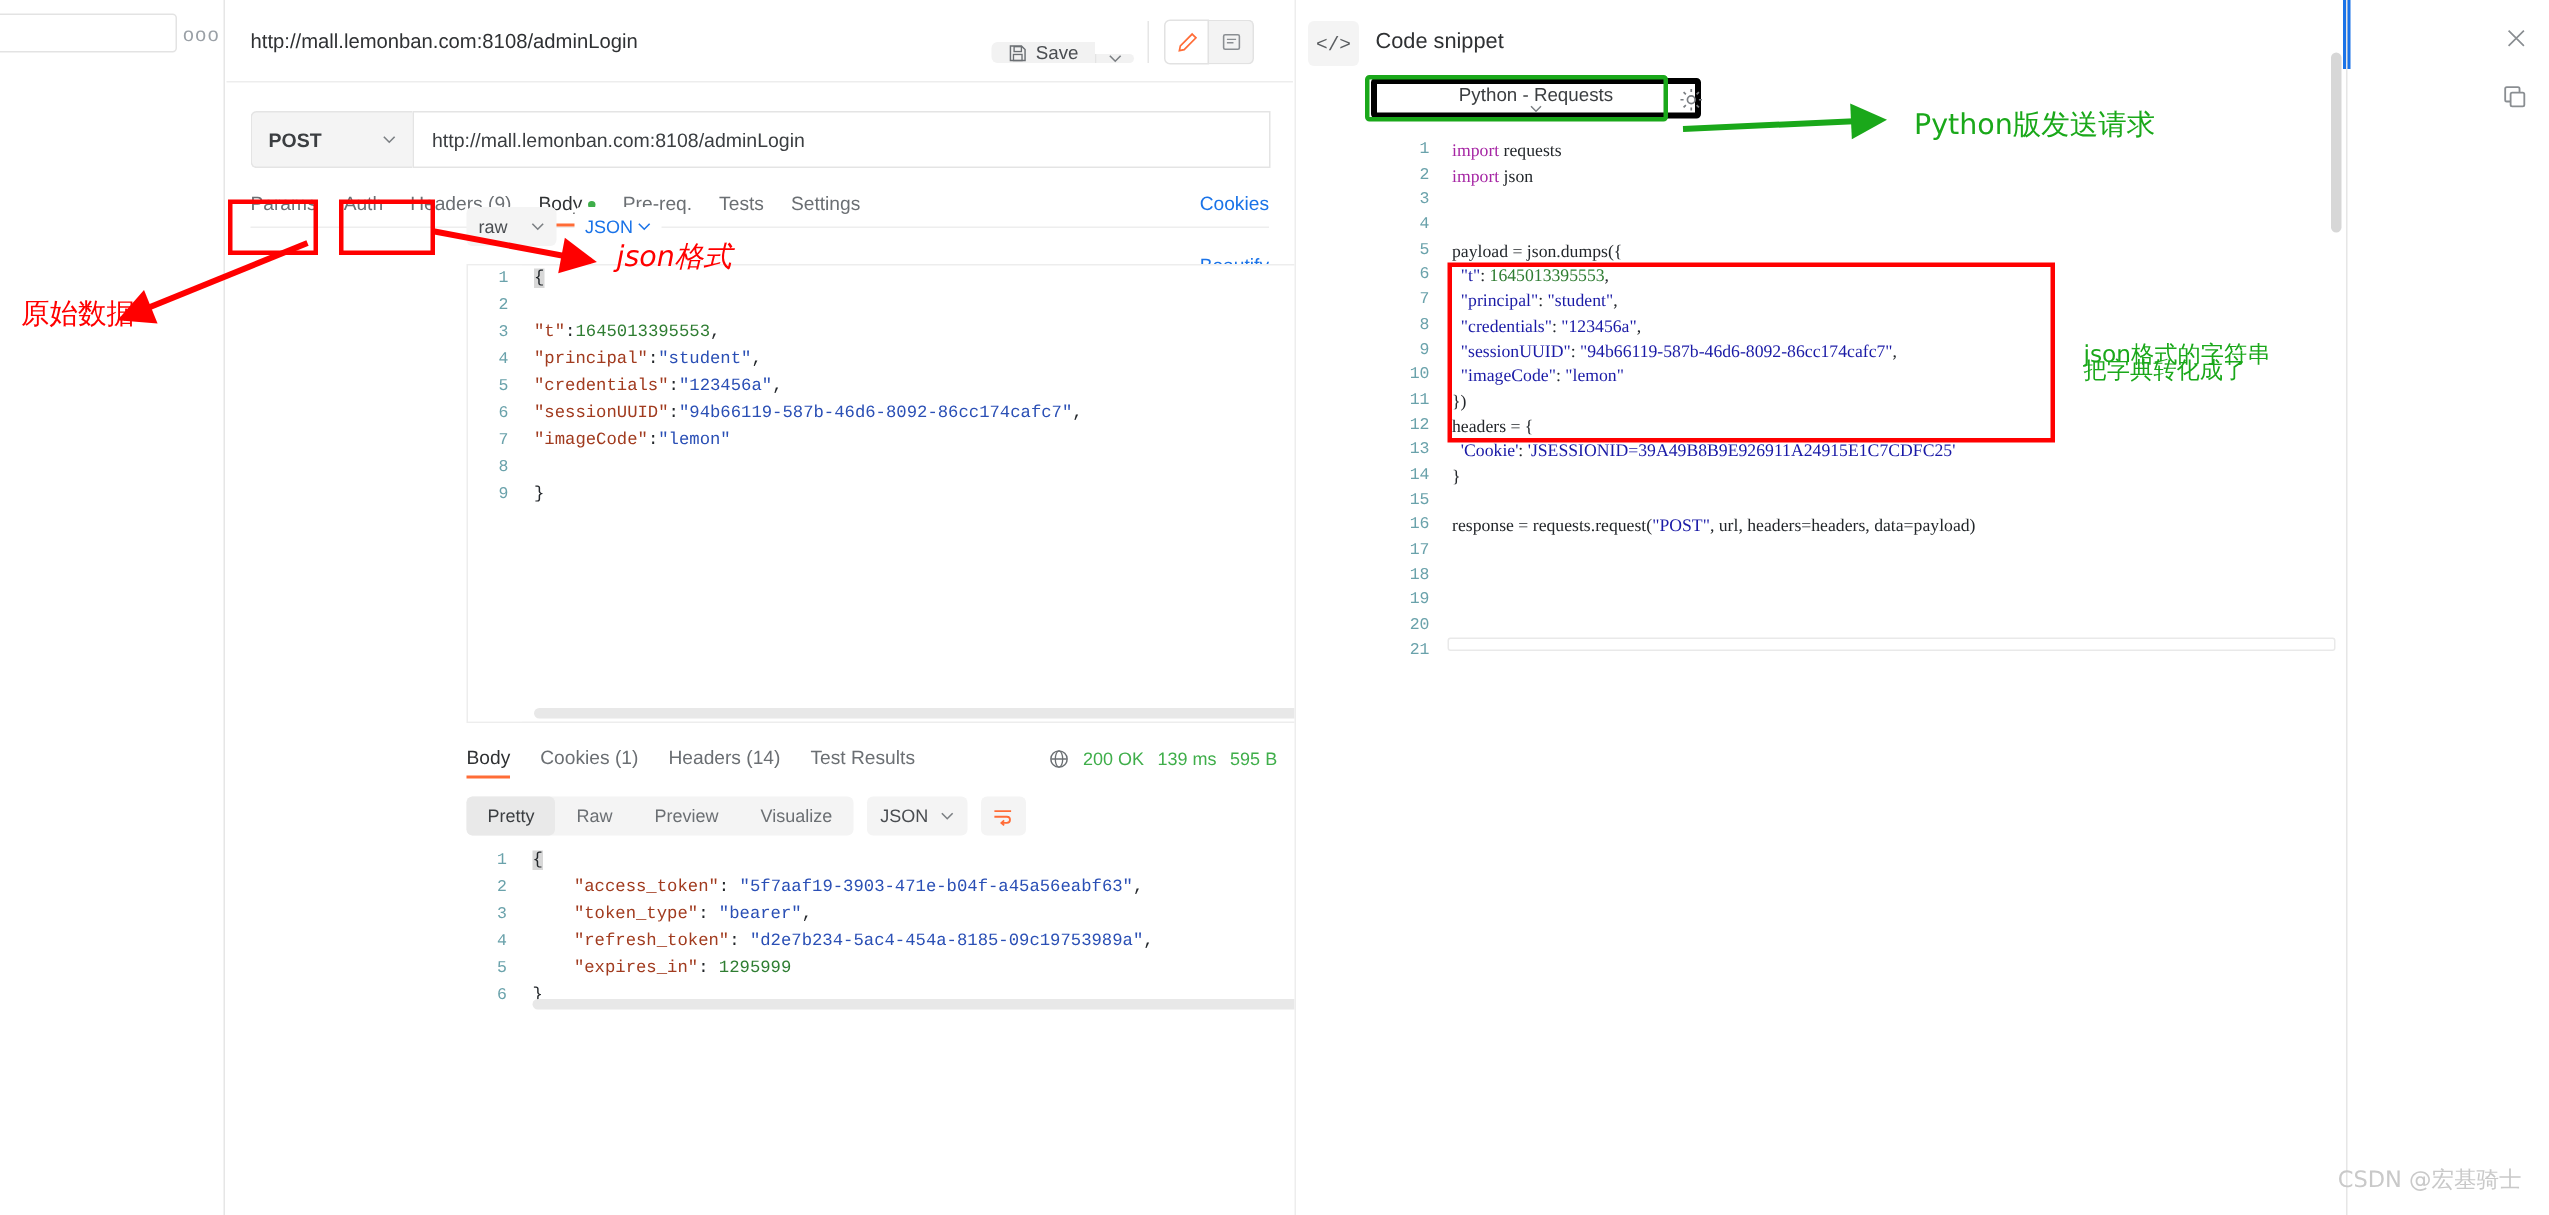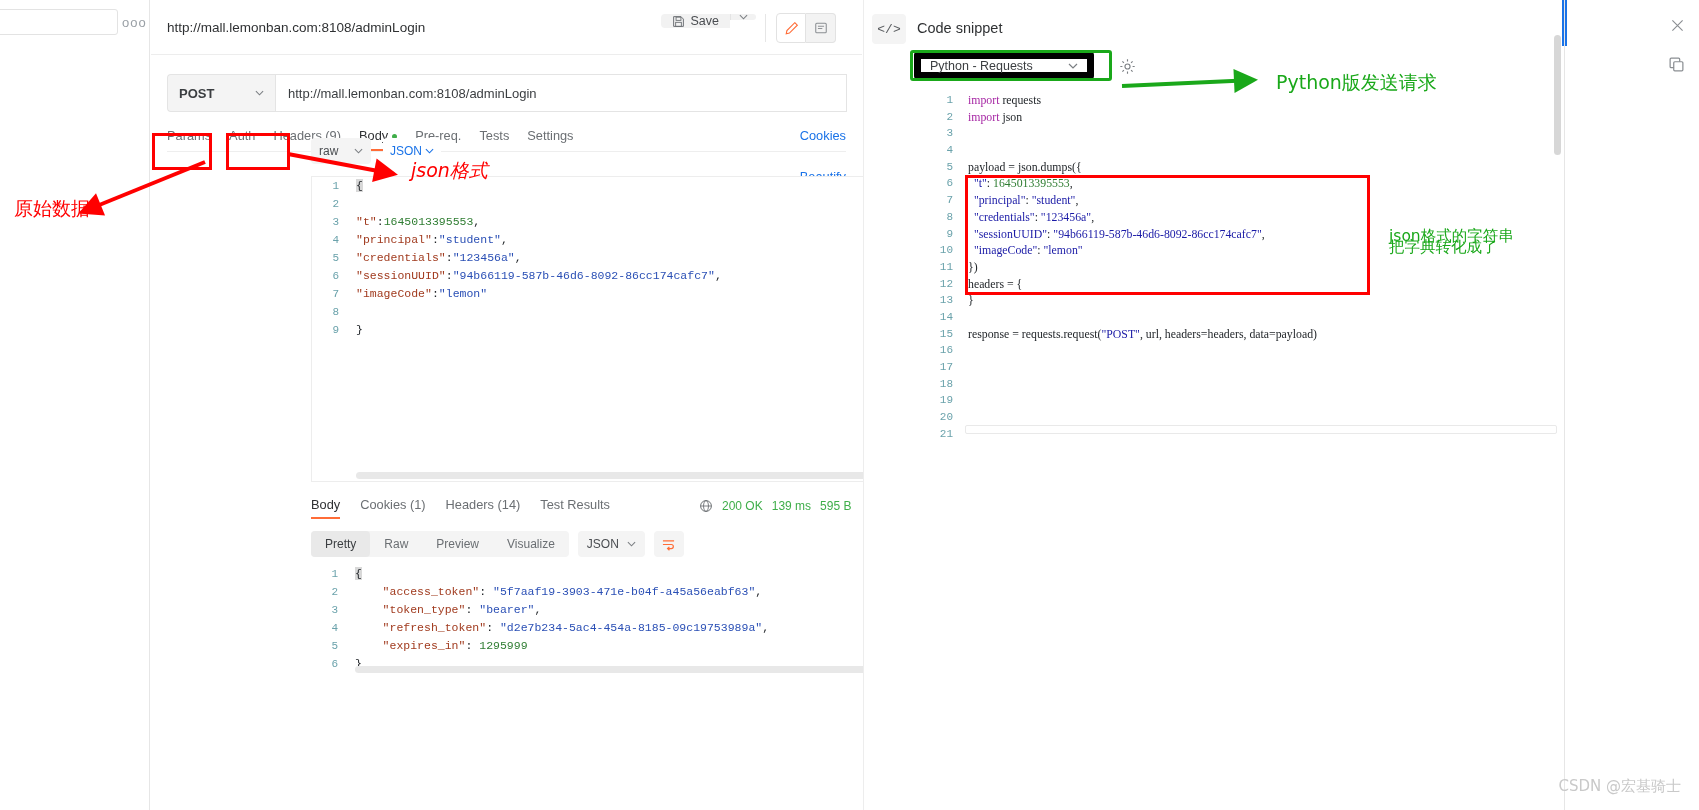--- a/index.html
+++ b/index.html
@@ -17,21 +17,21 @@
   
   .left-rail { position:absolute; left:0; top:0; width:150px; height:810px; background:#fff; border-right:1px solid #e6e6e6; }
   .rail-search { position:absolute; left:-4px; top:9px; width:122px; height:26px; border:1px solid #e3e3e3; border-radius:3px; background:#fff; }
   .rail-dots { position:absolute; left:122px; top:17px; width:24px; height:12px; color:#9aa0a6; font-size:13px; letter-spacing:1px; line-height:12px; }
 
   
   .center { position:absolute; left:151px; top:0; width:711px; height:810px; background:#fff; }
 
   .url-bar { position:absolute; left:0; top:0; right:0; height:55px; border-bottom:1px solid #ededed; background:#fff; }
   .url-bar .crumb { position:absolute; left:16px; top:20px; font-size:13.5px; color:#2f3133; }
-  .save-group { position:absolute; right:106px; top:14px; height:28px; display:flex; align-items:flex-start; }
+  .save-group { position:absolute; right:106px; top:14px; height:28px; display:flex; align-items:flex-end; }
   .save-btn { display:flex; align-items:center; gap:6px; padding:0 11px; background:#f2f2f2; border:none; border-radius:4px 0 0 4px; font-size:12.5px; color:#4a4d51; font-family:"Liberation Sans",sans-serif; cursor:pointer; }
   .save-caret { width:26px; background:#f2f2f2; border:none; border-left:1px solid #e4e4e4; border-radius:0 4px 4px 0; display:flex; align-items:center; justify-content:center; cursor:pointer; }
   .vdiv { position:absolute; right:96px; top:14px; width:1px; height:28px; background:#e6e6e6; }
   .ic-btn { position:absolute; top:13px; width:30px; height:30px; border:1px solid #e2e2e2; background:#fff; display:flex; align-items:center; justify-content:center; cursor:pointer; }
   .ic-btn.a { right:56px; border-radius:4px 0 0 4px; }
   .ic-btn.b { right:26px; border-radius:0 4px 4px 0; background:#f3f3f3; border-left:none; }
 
   .method-row { position:absolute; left:16px; top:74px; width:680px; height:38px; display:flex; }
   .method-sel { width:108px; height:38px; background:#f4f4f4; border:1px solid #e4e4e4; border-right:none; border-radius:4px 0 0 4px; display:flex; align-items:center; justify-content:space-between; padding:0 11px; font-size:13px; font-weight:bold; color:#3b3e41; cursor:pointer; }
   .url-in { flex:1; height:38px; background:#fff; border:1px solid #e4e4e4; display:flex; align-items:center; padding:0 12px; font-size:13px; color:#3b3e41; }
@@ -79,21 +79,21 @@
   .search-ic { position:absolute; left:826px; top:534px; cursor:pointer; }
 
   .resp-editor { position:absolute; left:160px; top:565px; width:696px; height:110px; background:#fff; overflow:hidden; }
 
   
   .right { position:absolute; left:863px; top:0; width:836px; height:810px; background:#fff; border-left:1px solid #ededed; }
   .cs-icon { position:absolute; left:8px; top:14px; width:34px; height:30px; background:#f4f4f4; border-radius:4px; display:flex; align-items:center; justify-content:center; font-family:"Liberation Mono",monospace; font-size:13px; color:#5a5d60; cursor:pointer; }
   .cs-title { position:absolute; left:53px; top:20px; font-size:14.5px; color:#2f3133; }
   .cs-close { position:absolute; right:15px; top:19px; cursor:pointer; }
   .cs-copy { position:absolute; right:14px; top:56px; cursor:pointer; }
-  .lang-sel { position:absolute; left:50px; top:52px; width:180px; height:27px; border:7px solid #000000; border-radius:3px; background:#fff; display:flex; align-items:center; justify-content:space-between; padding:0 9px; font-size:12.5px; color:#3b3e41; cursor:pointer; }
+  .lang-sel { position:absolute; left:50px; top:52px; width:220px; height:27px; border:4px solid #000000; border-radius:3px; background:#fff; display:flex; align-items:center; justify-content:space-between; padding:0 9px; font-size:12.5px; color:#3b3e41; cursor:pointer;flex-direction:column; }
   .gear { position:absolute; left:1119px; top:58px; cursor:pointer; }
 
   .snippet { position:absolute; left:865px; top:92px; width:700px; height:345px; }
   .snip-gutter { position:absolute; left:58px; top:0; width:30px; }
   .snip-gutter div { height:16.7px; line-height:16.7px; text-align:right; font-family:"Liberation Mono",monospace; font-size:11px; color:#6aa2ab; }
   .snip-code { position:absolute; left:103px; top:0; font-family:Liberation Serif, serif; font-size:11.8px; }
   .snip-code .ln { height:16.7px; line-height:16.7px; white-space:pre; }
   .snip-sb { position:absolute; left:1554px; top:35px; width:7px; height:120px; background:#d7d7d7; border-radius:4px; }
   .snip-hbar { position:absolute; left:965px; top:425px; width:592px; height:9px; border:1px solid #e9e9e9; border-radius:2px; }
 
@@ -373,20 +373,21 @@
         <div class="ln">&nbsp;</div>
         <div class="ln">&nbsp;</div>
         <div class="ln"><span class="plain">payload = json.dumps({</span></div>
         <div class="ln"><span class="str">  "t"</span><span class="plain">: </span><span class="num">1645013395553</span><span class="plain">,</span></div>
         <div class="ln"><span class="str">  "principal"</span><span class="plain">: </span><span class="str">"student"</span><span class="plain">,</span></div>
         <div class="ln"><span class="str">  "credentials"</span><span class="plain">: </span><span class="str">"123456a"</span><span class="plain">,</span></div>
         <div class="ln"><span class="str">  "sessionUUID"</span><span class="plain">: </span><span class="str">"94b66119-587b-46d6-8092-86cc174cafc7"</span><span class="plain">,</span></div>
         <div class="ln"><span class="str">  "imageCode"</span><span class="plain">: </span><span class="str">"lemon"</span></div>
         <div class="ln"><span class="plain">})</span></div>
         <div class="ln"><span class="plain">headers = {</span></div>
+        <div class="ln"><span class="str">  'Cookie'</span><span class="plain">: </span><span class="str">'JSESSIONID=39A49B8B9E926911A24915E1C7CDFC25'</span></div>
         <div class="ln"><span class="plain">}</span></div>
         <div class="ln">&nbsp;</div>
         <div class="ln"><span class="plain">response = requests.request(</span><span class="str">"POST"</span><span class="plain">, url, headers=headers, data=payload)</span></div>
         <div class="ln">&nbsp;</div>
         <div class="ln">&nbsp;</div>
       </div>
   </div>
   <div class="snip-sb"></div>
   <div class="snip-hbar"></div>
   <div style="position:absolute;left:1562px;top:0;width:5px;height:46px;background:#1a73e8;"></div>

